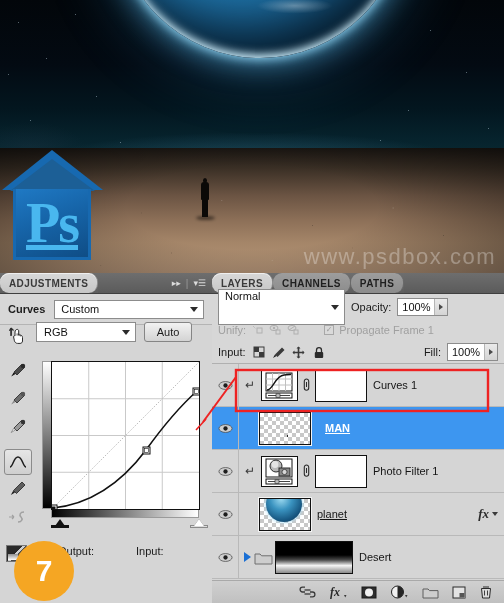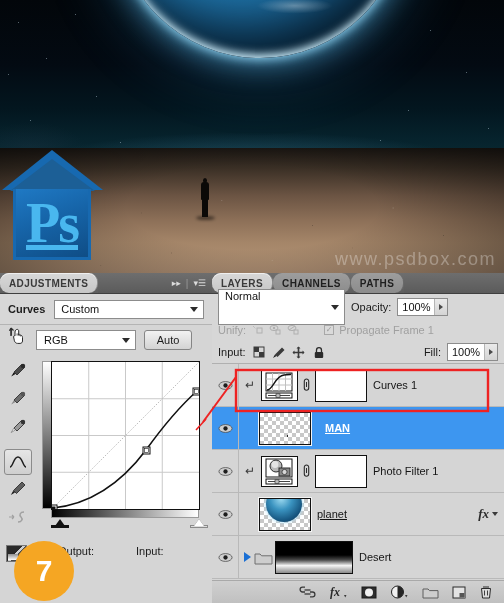--- a/index.html
+++ b/index.html
@@ -114,21 +114,21 @@
     border-top:none;
   }
   .ps-text {
     position:absolute; left:11px; top:36px; width:78px; height:74px;
     color:#49b7ef; font-family:"Liberation Serif", serif; font-weight:bold;
     font-size:56px; line-height:74px; text-align:center; letter-spacing:-2px;text-decoration:underline;
   }
   .watermark {
     position:absolute; right:8px; bottom:3px;
     color:rgba(255,255,255,.30);
-    font-size:18px; letter-spacing:1.5px;
+    font-size:22px; letter-spacing:1.5px;
     font-family:"Liberation Sans", sans-serif;
   }
 
   
   #dock { position:absolute; left:0; top:273px; width:504px; height:330px; }
 
   .panel-strip { position:absolute; top:0; height:330px; }
   #adjustments-panel { left:0; width:212px; background:#d5d5d5; }
   #layers-panel     { left:212px; width:292px; background:#d5d5d5; }
 
@@ -174,21 +174,21 @@
     display:flex; align-items:center; padding:0 16px 0 6px;
     font-size:11px; color:#111; cursor:pointer;
   }
   .select .caret {
     position:absolute; right:5px; top:50%; margin-top:-2px;
     width:0; height:0; border-left:4px solid transparent;
     border-right:4px solid transparent; border-top:5px solid #2b2b2b;
   }
 
   .adj-row2 {
-    position:absolute; left:36px; top:52px; width:176px; height:30px;
+    position:absolute; left:36px; top:44px; width:176px; height:30px;
     display:flex; align-items:center; gap:8px;
   }
   .select-sm {
     position:relative; width:100px; height:20px; background:#fff;
     border:1px solid #8c8c8c; display:flex; align-items:center;
     padding:0 16px 0 7px; font-size:11px; color:#111; cursor:pointer;
   }
   .select-sm .caret {
     position:absolute; right:5px; top:50%; margin-top:-2px;
     width:0; height:0; border-left:4px solid transparent;

